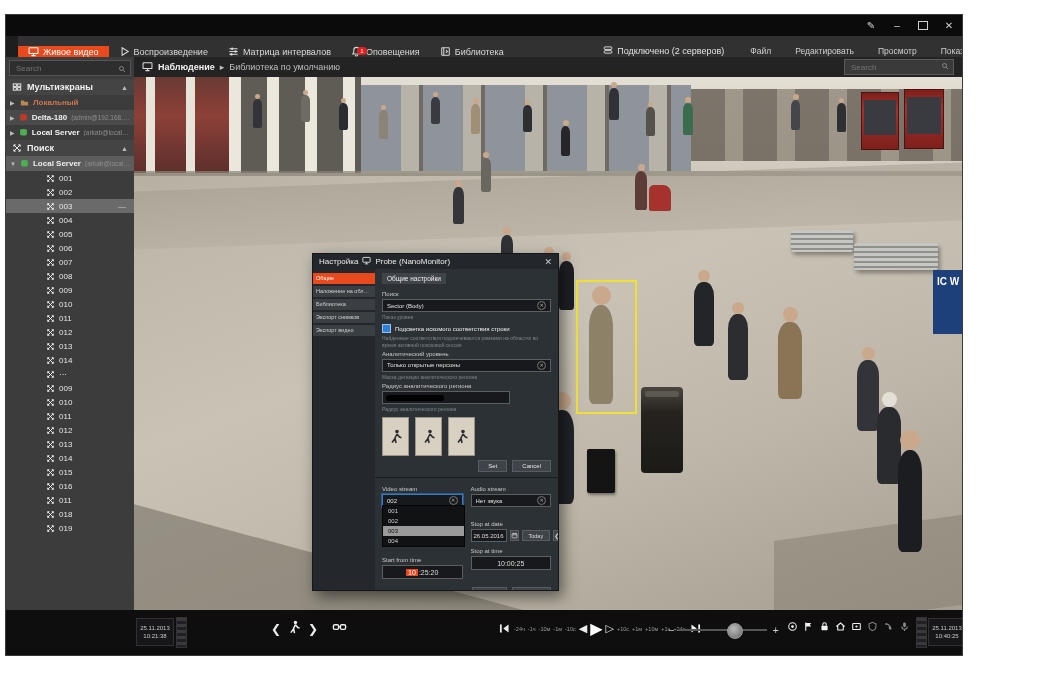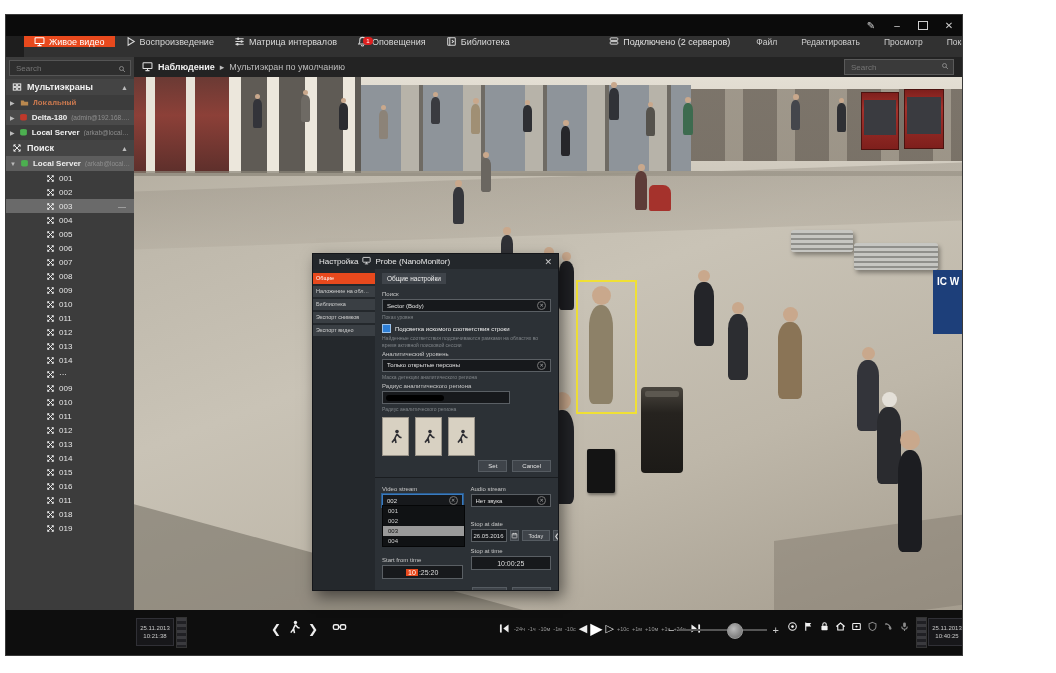--- a/index.html
+++ b/index.html
@@ -3,21 +3,21 @@
 <meta charset="utf-8">
 <style>
   html,body{margin:0;padding:0;background:#fff;font-family:"Liberation Sans",sans-serif;}
   #stage{position:relative;width:1056px;height:673px;background:#fff;overflow:hidden;}
   .win{position:absolute;left:5px;top:14px;width:958px;height:642px;background:#1e1e1e;border:1px solid #3a3a3a;box-sizing:border-box;overflow:hidden;}
   
   .titlebar{position:absolute;left:0;top:0;width:100%;height:21px;background:#0b0b0b;display:flex;justify-content:flex-end;align-items:center;}
   .wbtn{width:26px;height:100%;display:flex;align-items:center;justify-content:center;color:#cfcfcf;font-size:10px;cursor:default;}
   .wbtn .box{width:8px;height:7px;border:1px solid #cfcfcf;}
   
-  .tabbar{position:absolute;left:18px;top:21px;width:100%;height:21px;background:#313131;display:flex;align-items:flex-start;font-size:9px;color:#d8d8d8;}
+  .tabbar{position:absolute;left:12px;top:21px;width:100%;height:21px;background:#313131;display:flex;align-items:flex-end;font-size:9px;color:#d8d8d8;}
   .tab{display:flex;align-items:center;gap:4px;padding:0 10px;position:relative;white-space:nowrap;}
   .tab.active{background:#e8491d;color:#fff;}
   .tab svg{width:11px;height:11px;}
   .badge{position:absolute;top:1px;left:16px;min-width:8px;height:8px;border-radius:5px;background:#e02020;color:#fff;font-size:6px;line-height:8px;text-align:center;padding:0 1px;}
   .tabbar-right{margin-left:auto;display:flex;align-items:center;gap:14px;padding-right:10px;}
   .conn{display:flex;align-items:center;gap:4px;font-size:9px;color:#e2e2e2;}
   .conn svg{width:10px;height:10px;}
   .menu-item{font-size:8.5px;color:#cfcfcf;margin-left:12px;}
   
   .sidebar{position:absolute;left:0;top:42px;width:128px;bottom:45px;background:#3c3c3c;color:#ddd;overflow:hidden;}
@@ -241,21 +241,21 @@
             <span>Мультиэкраны</span>
             <span class="car">▲</span>
           </div>
           <div class="trow ">
             <span class="exp">▶</span>
             <span style="display:flex;width:9px;height:9px;color:#b9884e;">
               <svg viewBox="0 0 16 16" fill="none" stroke="currentColor" stroke-width="1.5" width="100%" height="100%">
                 <path d="M1.5 4.5h5l1.5 2h6.5v7h-13z" fill="currentColor" stroke="none"></path>
               </svg>
             </span>
-            <span class="nm" style="color:#c8784f;font-family:Liberation Mono, monospace;">Локальный</span>
+            <span class="nm" style="color:#c8784f;">Локальный</span>
           </div>
           <div class="trow dim">
             <span class="exp">▶</span>
             <span style="display:flex;width:9px;height:9px;color:#c0392b;">
               <svg viewBox="0 0 16 16" fill="none" stroke="currentColor" stroke-width="1.5" width="100%" height="100%">
                 <ellipse cx="8" cy="4" rx="6" ry="2.2" fill="currentColor" stroke="none"></ellipse>
                 <path d="M2 4v7c0 1.3 2.7 2.3 6 2.3s6-1 6-2.3V4z" fill="currentColor" stroke="none"></path>
               </svg>
             </span>
             <span class="nm" style="color:#f0f0f0;">Delta-180</span>
@@ -532,21 +532,21 @@
     </div>
 
     <div class="main">
       <div class="crumbbar">
         <span id="crumb-icon"><svg viewBox="0 0 16 16" fill="none" stroke="currentColor" stroke-width="1.5" width="100%" height="100%">
               <rect x="1.5" y="2.5" width="13" height="8.5" rx="1"></rect>
               <path d="M5 14h6M8 11v2.5"></path>
             </svg></span>
         <span class="crumb-title">Наблюдение</span>
         <span>▸</span>
-        <span>Мультиэкран по умолчанию</span>
+        <span>Библиотека по умолчанию</span>
         <div class="m-search">
           <input placeholder="Search" style="">
           <span id="m-search-icon"><svg viewBox="0 0 16 16" fill="none" stroke="currentColor" stroke-width="1.5" width="100%" height="100%">
                 <circle cx="7" cy="7" r="4"></circle>
                 <path d="M10 10l4 4"></path>
               </svg></span>
         </div>
       </div>
 
       <div class="scene" id="scene">

